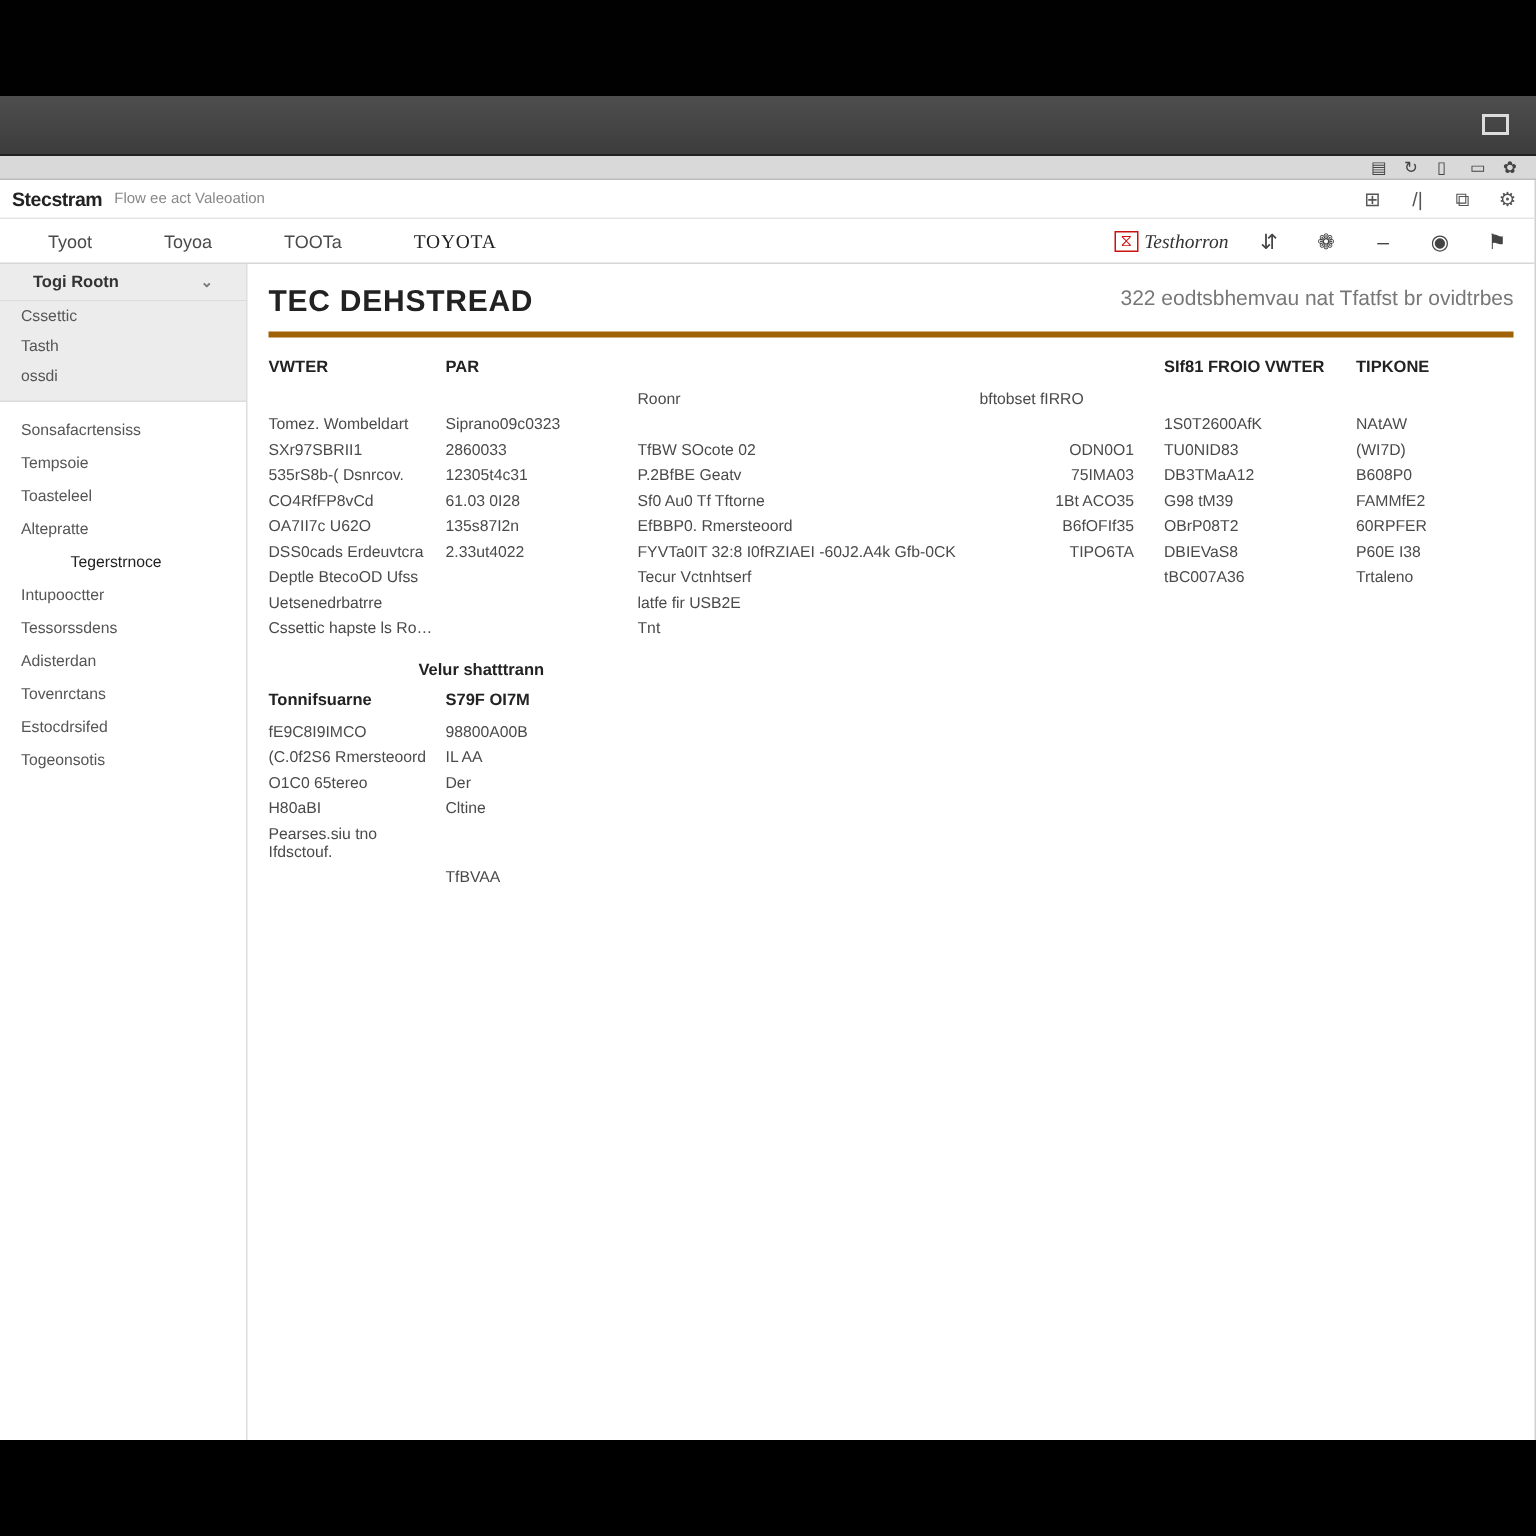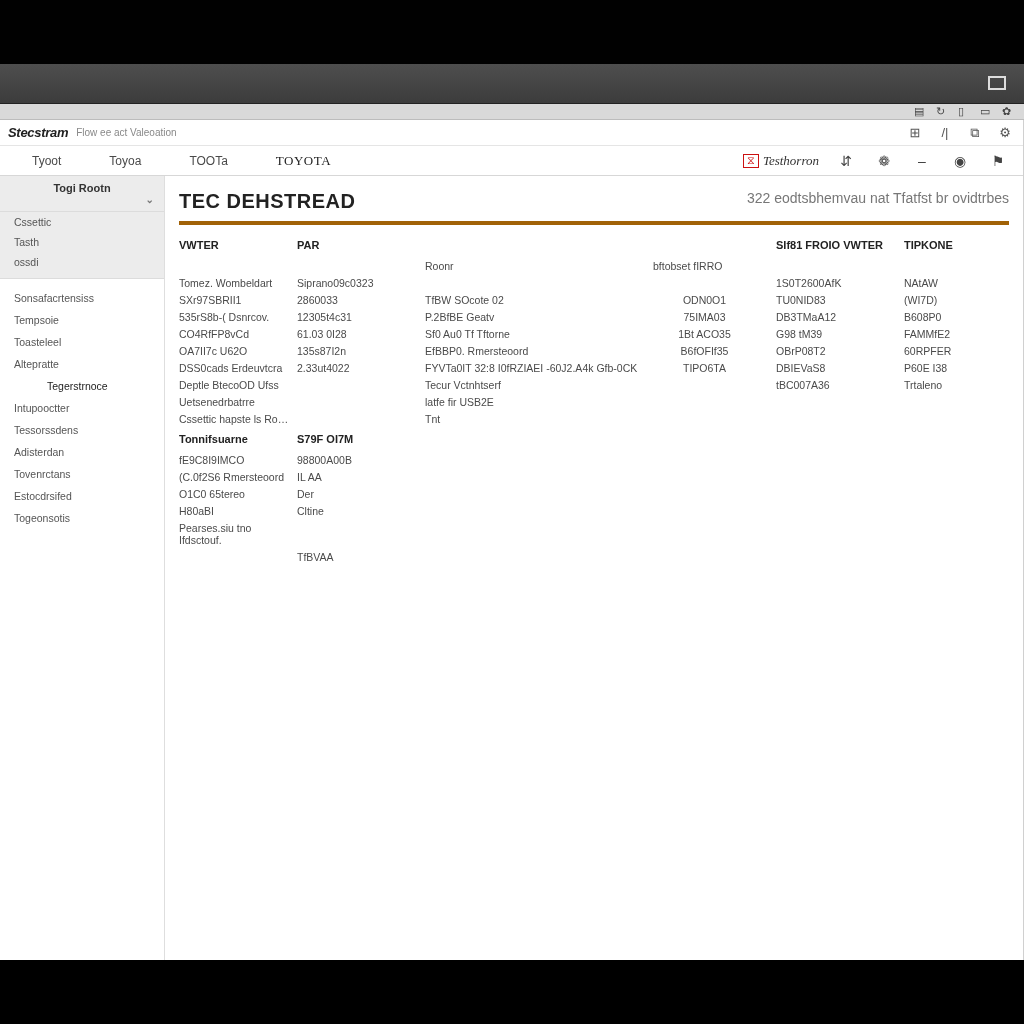--- a/index.html
+++ b/index.html
@@ -7,53 +7,53 @@
   .os-topband { height: 64px; background: #010101; }
   .browser-chrome { height: 40px; background: linear-gradient(#4e4e4e,#3c3c3c); border-bottom: 1px solid #222; position: relative; }
   .window-btn { position: absolute; right: 18px; top: 12px; width: 18px; height: 14px; border: 2px solid #ddd; }
   .toolbar-thin { height: 16px; background: #d9d9d9; border-bottom: 1px solid #bcbcbc; position: relative; }
   .toolbar-thin .mini-icons { position: absolute; right: 8px; top: 1px; display: flex; gap: 8px; }
   .mini-icons span { width: 14px; height: 12px; display: inline-block; color: #444; }
   .app { background: #fff; height: 840px; display: flex; flex-direction: column; border-right: 1px solid #d0d0d0; }
   .os-botband { height: 64px; background: #000; }
 
   .brandline { height: 26px; border-bottom: 1px solid #e5e5e5; display: flex; align-items: center; padding: 0 8px; gap: 8px; }
-  .brandline .bname { font-weight: bold; font-size: 13px; color: #222; letter-spacing: -0.3px; font-style: italic; }
+  .brandline .bname { font-weight: bold; font-size: 13px; color: #222; letter-spacing: -0.3px; }
   .brandline .bsub { font-size: 10px; color: #888; }
   .brandline .right { margin-left: auto; display: flex; gap: 10px; align-items: center; }
   .iconbox { width: 20px; height: 18px; display: inline-flex; align-items: center; justify-content: center; font-size: 13px; color: #555; }
 
   .tabbar { height: 30px; border-bottom: 1px solid #d7d7d7; display: flex; align-items: stretch; }
   .tab { padding: 0 16px; display: flex; align-items: center; font-size: 12px; color: #4a4a4a; cursor: pointer; margin-left: 16px; }
   .tab.active { font-family: "Palatino Linotype", Georgia, serif; font-size: 13px; letter-spacing: 0.5px; color: #222; }
   .tabbar .spacer { flex: 1; }
   .tabbar .logo2 { display: flex; align-items: center; gap: 4px; padding-right: 18px; font-style: italic; font-family: Georgia, serif; font-size: 13px; color: #333; }
   .logo2 .mark { width: 16px; height: 14px; border: 1px solid #c11; color: #c11; display: inline-flex; align-items: center; justify-content: center; font-size: 11px; font-style: normal; }
   .tabbar .toolicons { display: flex; gap: 20px; align-items: center; padding-right: 16px; }
   .toolicons span { width: 18px; height: 18px; display: inline-flex; align-items: center; justify-content: center; font-size: 14px; color: #444; cursor: pointer; }
 
   .body { flex: 1; display: flex; overflow: hidden; }
   .sidebar { width: 165px; border-right: 1px solid #dedede; background: #fff; }
-  .sb-head { background: #ececec; padding: 6px 10px; font-weight: bold; font-size: 11px; color: #333; display: flex; align-items: center; border-bottom: 1px solid #dcdcdc; flex-direction: column; }
+  .sb-head { background: #ececec; padding: 6px 22px; font-weight: bold; font-size: 11px; color: #333; display: flex; align-items: center; border-bottom: 1px solid #dcdcdc; }
   .sb-head .chev { margin-left: auto; font-size: 10px; color: #777; }
   .sb-grp1 { background: #ececec; border-bottom: 1px solid #dcdcdc; padding-bottom: 6px; }
   .sb-grp1 .item, .sb-grp2 .item { padding: 4px 14px; font-size: 10.5px; color: #555; cursor: pointer; }
   .sb-grp1 .item { color: #555; }
   .sb-grp2 { padding-top: 8px; }
   .sb-grp2 .item { padding: 5px 14px; }
   .sb-grp2 .item.bold { font-weight: normal; color: #222; margin-left: 33px; }
 
   .main { flex: 1; padding: 14px 14px 14px 14px; overflow: auto; }
   .page-title { font-family: "Arial Narrow", Arial, sans-serif; font-stretch: condensed; font-weight: bold; font-size: 20px; letter-spacing: 0.5px; color: #222; padding-bottom: 8px; border-bottom: 4px solid #a16207; display: flex; align-items: flex-start; }
   .page-title .meta { margin-left: auto; font-size: 14px; font-weight: normal; color: #777; letter-spacing: 0; font-family: Arial, sans-serif; }
 
   .grid { display: grid; grid-template-columns: 110px 120px 220px 115px 120px 100px; column-gap: 8px; margin-top: 12px; }
   .grid .hd { font-weight: bold; font-size: 11px; color: #222; padding: 2px 0 6px 0; }
   .grid .cell { font-size: 10.5px; color: #4a4a4a; padding: 2.5px 0; white-space: nowrap; overflow: hidden; text-overflow: ellipsis; }
-  .grid .r4 { text-align: center; padding-right: 12px; }
+  .grid .r4 { text-align: right; padding-right: 12px; }
 
   .subhead { font-weight: bold; font-size: 11px; color: #222; margin: 14px 0 6px 100px; }
   .grid2 { display: grid; grid-template-columns: 110px 120px; column-gap: 8px; margin-top: 4px; }
   .grid2 .hd { font-weight: bold; font-size: 11px; color: #222; padding: 2px 0 6px 0; }
   .grid2 .cell { font-size: 10.5px; color: #4a4a4a; padding: 2.5px 0; }
 </style>
 </head>
 <body>
 
 <div class="os-topband"></div>
@@ -198,20 +198,21 @@
           <div class="cell"></div>
           <div class="cell"></div>
           <div class="cell">Cssettic hapste ls Roonr in entey onerctuvert</div>
           <div class="cell"></div>
           <div class="cell">Tnt</div>
           <div class="cell r4"></div>
           <div class="cell"></div>
           <div class="cell"></div>
         </div>
 
+      <div class="subhead">Velur  shatttrann</div>
 
       <div class="grid2" id="grid2">
           <div class="hd">Tonnifsuarne</div>
           <div class="hd">S79F OI7M</div>
           <div class="cell">fE9C8I9IMCO</div>
           <div class="cell">98800A00B</div>
           <div class="cell">(C.0f2S6 Rmersteoord</div>
           <div class="cell">IL AA</div>
           <div class="cell">O1C0 65tereo</div>
           <div class="cell">Der</div>

